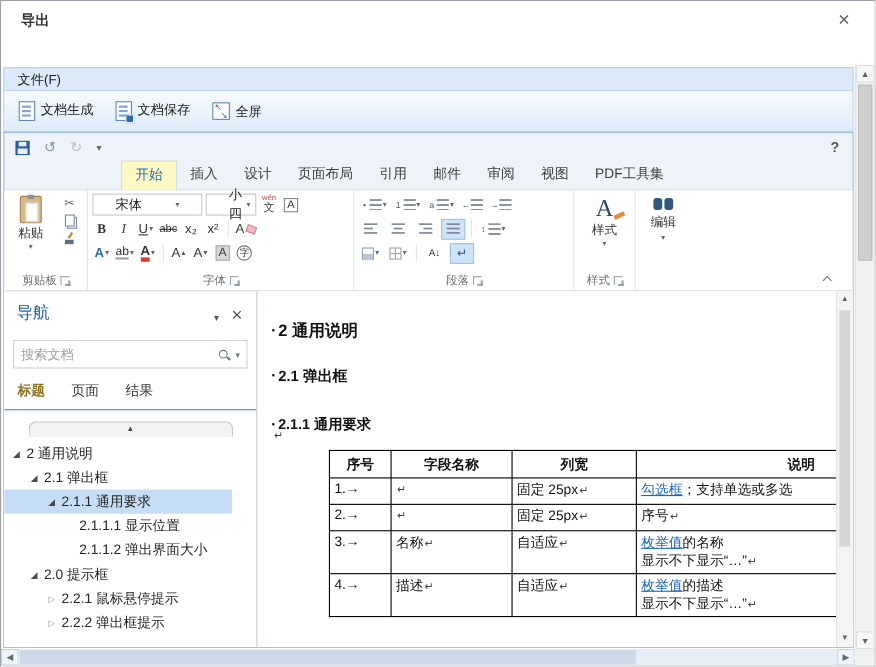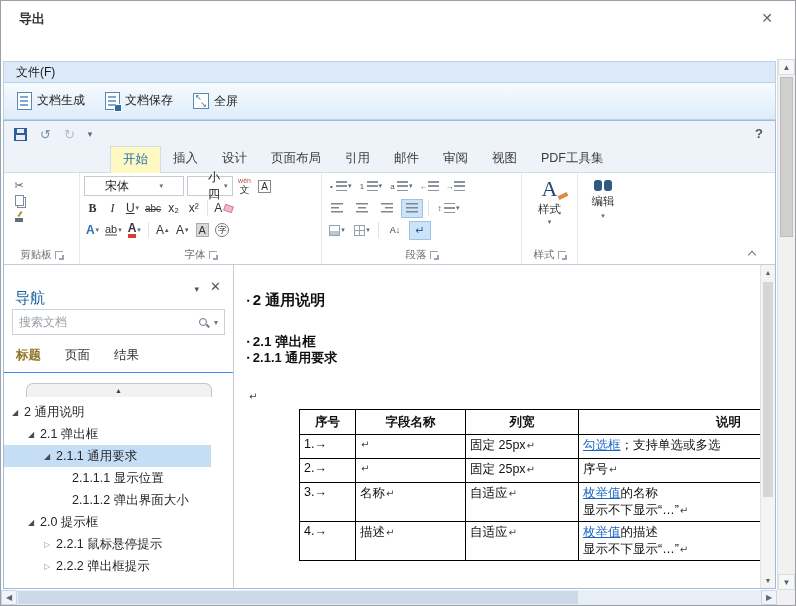--- a/index.html
+++ b/index.html
@@ -116,21 +116,21 @@
 .ic-bino{width:18px;height:11px;position:relative;}
 .ic-bino::before,.ic-bino::after{content:"";position:absolute;top:0;width:8px;height:11px;border-radius:3px;background:#31597f;}
 .ic-bino::before{left:0;}.ic-bino::after{right:0;}
 .collapse{position:absolute;right:18px;bottom:6px;width:10px;height:9px;}
 .collapse::before{content:"";position:absolute;left:2px;top:3px;width:5px;height:5px;border-left:1.5px solid #6a7684;border-top:1.5px solid #6a7684;transform:rotate(45deg);}
 
 
 .content{position:absolute;top:144px;left:0;right:0;bottom:0;background:#fff;}
 .navp{position:absolute;left:0;top:0;bottom:0;width:230px;background:#fff;border-right:1px solid #c6cdd4;}
 .nav-head{position:relative;height:44px;}
-.nav-title{position:absolute;left:11px;top:24px;font-size:15px;color:#1d5fa0;}
+.nav-title{position:absolute;left:11px;top:10px;font-size:15px;color:#1d5fa0;}
 .nav-dd{position:absolute;right:34px;top:19px;font-size:9px;color:#555;}
 .nav-x{position:absolute;right:12px;top:14px;font-size:13px;color:#555;}
 .searchw{margin:0 8px;height:26px;border:1px solid #ccd2d8;background:#fff;display:flex;align-items:center;padding:0 6px;}
 .searchw input{flex:1;border:none;outline:none;font-size:12px;color:#333;font-family:inherit;min-width:0;}
 .searchw input::placeholder{color:#9aa0a6;}
 .mag{width:8px;height:8px;border:1.5px solid #6b7683;border-radius:50%;position:relative;margin-right:7px;flex:none;}
 .mag::after{content:"";position:absolute;left:6px;top:6px;width:4px;height:1.5px;background:#6b7683;transform:rotate(45deg);}
 .sdd{font-size:8px;color:#6b7683;}
 .ntabs{display:flex;gap:24px;padding:12px 0 8px 12px;border-bottom:1px solid #3b82f6;font-size:12.5px;}
 .ntab{color:#333;}
@@ -142,21 +142,21 @@
 .ar{width:10px;text-align:center;font-size:8px;color:#4c4c4c;flex:none;}
 .ar.col{color:#9c9c9c;}
 .lb{font-size:12.5px;color:#262626;white-space:nowrap;}
 .trow.sel .tin{background:#c5def5;}
 
 
 .doca{position:absolute;left:231px;top:0;right:0;bottom:0;background:#fff;}
 .page{position:absolute;left:0;top:0;right:15px;bottom:0;overflow:hidden;background:#fff;}
 .h1{position:absolute;left:12px;top:26px;font-size:15px;font-weight:bold;color:#111;}
 .h2{position:absolute;left:12px;top:68px;font-size:13.5px;font-weight:bold;color:#111;}
-.h3{position:absolute;left:12px;top:84px;font-size:13px;font-weight:bold;color:#111;}
+.h3{position:absolute;left:12px;top:112px;font-size:13px;font-weight:bold;color:#111;}
 .hmark{font-size:8px;vertical-align:2px;margin-right:3px;color:#000;}
 .pmark{position:absolute;left:14px;top:126px;font-size:10px;color:#444;}
 .dtable{position:absolute;left:64px;top:144px;border-collapse:collapse;table-layout:fixed;font-size:12.5px;color:#111;width:579px;}
 .dtable td{border:1px solid #000;vertical-align:top;padding:2px 4px;}
 .dtable .hd td{font-weight:bold;text-align:center;height:25px;vertical-align:middle;}
 .rS td{height:24px;}
 .rT td{height:37px;}
 .lnk{color:#1a66c2;text-decoration:underline;}
 .pc{font-size:10px;color:#444;margin-left:1px;}
 .vsc{position:absolute;right:0;top:0;bottom:0;width:15px;background:#f4f4f4;border-left:1px solid #e3e3e3;}
@@ -225,20 +225,25 @@
       <span class="tab">引用</span>
       <span class="tab">邮件</span>
       <span class="tab">审阅</span>
       <span class="tab">视图</span>
       <span class="tab">PDF工具集</span>
     </div>
 
     <div class="ribbon">
 
       <div class="rg g-clip">
+        <div class="paste">
+          <span class="ic-clipboard"></span>
+          <span class="paste-label">粘贴</span>
+          <span class="caret">▾</span>
+        </div>
         <div class="mini-col">
           <span class="ic-cut">✂</span>
           <span class="ic-copy"></span>
           <span class="ic-brush"></span>
         </div>
         <div class="rg-label">
           <span>剪贴板</span>
           <span class="launcher"></span>
         </div>
       </div>

